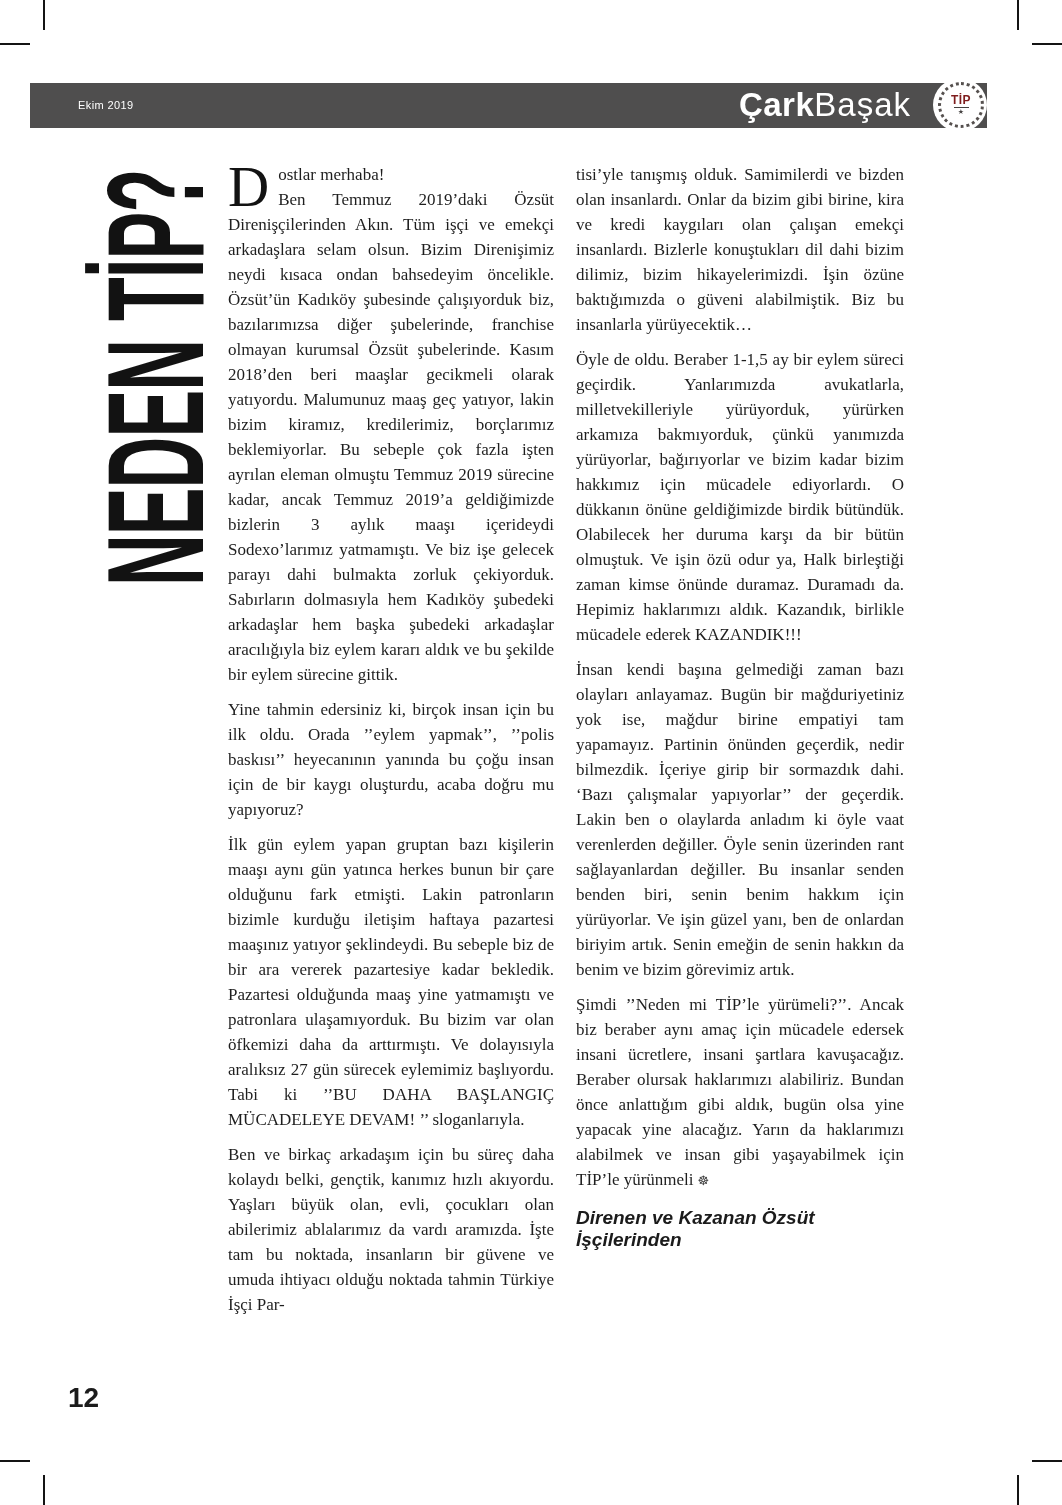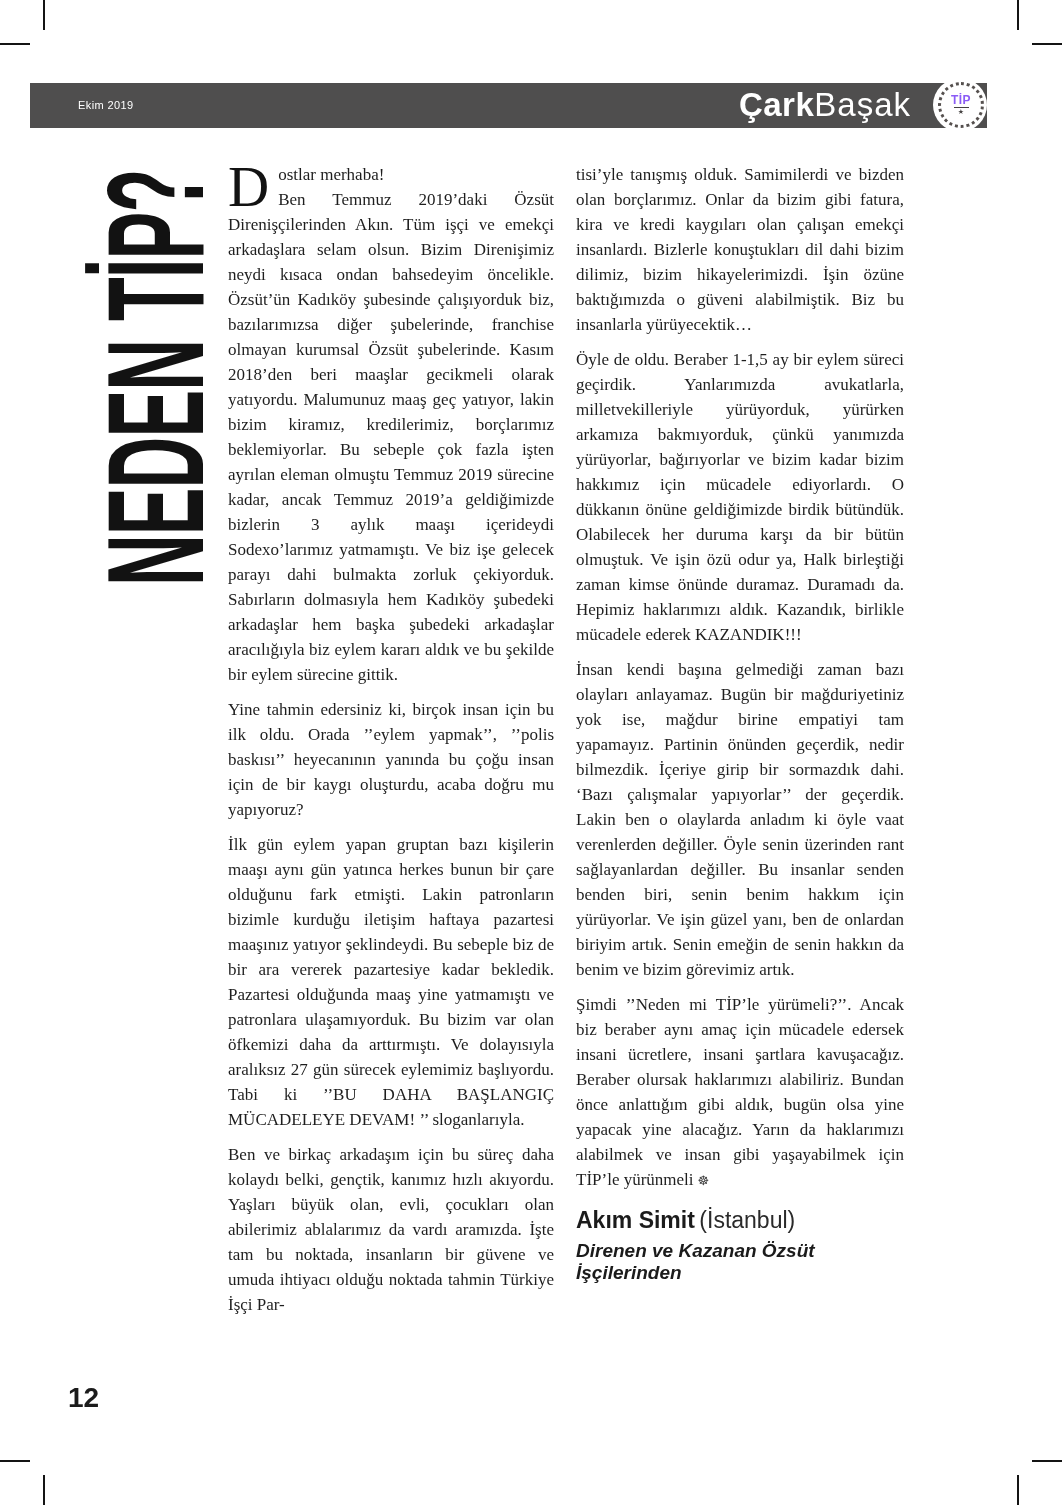--- a/index.html
+++ b/index.html
@@ -35,21 +35,21 @@
     position:absolute; left:933px; top:78px; width:54px; height:54px;
     border-radius:50%; background:#ffffff;
   }
   .tip-logo {
     position:absolute; left:938px; top:82px; width:46px; height:46px;
     border-radius:50%; border:3px dotted #55504e; background:#ffffff;
     display:flex; flex-direction:column; align-items:center; justify-content:center;
   }
   .tip-logo-text {
     font-family:"Liberation Sans", sans-serif; font-weight:800;
-    font-size:12px; line-height:12px; color:#8b5cf6; letter-spacing:0.5px;
+    font-size:12px; line-height:12px; color:#7f1d1d; letter-spacing:0.5px;
   }
   .tip-logo-divider { width:15px; border-top:1px solid #454241; margin:1px 0 0 0; }
   .tip-logo-star { font-size:7px; line-height:8px; color:#454241; }
 
   
   .headline-strip { position:absolute; left:98px; top:158px; width:120px; height:428px; }
   .headline-vertical {
     position:absolute; top:428px; left:-12px;
     transform-origin:top left;
     transform:rotate(-90deg) scaleX(0.52);
@@ -117,26 +117,24 @@
   </div>
 
   <div class="col col-left">
     <p class="para"><span class="drop-cap">D</span><span>ostlar merhaba!</span><br><span>Ben Temmuz 2019’daki Özsüt Direnişçilerinden Akın. Tüm işçi ve emekçi arkadaşlara selam olsun. Bizim Direnişimiz neydi kısaca ondan bahsedeyim öncelikle. Özsüt’ün Kadıköy şubesinde çalışıyorduk biz, bazılarımızsa diğer şubelerinde, franchise olmayan kurumsal Özsüt şubelerinde. Kasım 2018’den beri maaşlar gecikmeli olarak yatıyordu. Malumunuz maaş geç yatıyor, lakin bizim kiramız, kredilerimiz, borçlarımız beklemiyorlar. Bu sebeple çok fazla işten ayrılan eleman olmuştu Temmuz 2019 sürecine kadar, ancak Temmuz 2019’a geldiğimizde bizlerin 3 aylık maaşı içerideydi Sodexo’larımız yatmamıştı. Ve biz işe gelecek parayı dahi bulmakta zorluk çekiyorduk. Sabırların dolmasıyla hem Kadıköy şubedeki arkadaşlar hem başka şubedeki arkadaşlar aracılığıyla biz eylem kararı aldık ve bu şekilde bir eylem sürecine gittik.</span></p>
     <p class="para">Yine tahmin edersiniz ki, birçok insan için bu ilk oldu. Orada ’’eylem yapmak’’, ’’polis baskısı’’ heyecanının yanında bu çoğu insan için de bir kaygı oluşturdu, acaba doğru mu yapıyoruz?</p>
     <p class="para">İlk gün eylem yapan gruptan bazı kişilerin maaşı aynı gün yatınca herkes bunun bir çare olduğunu fark etmişti. Lakin patronların bizimle kurduğu iletişim haftaya pazartesi maaşınız yatıyor şeklindeydi. Bu sebeple biz de bir ara vererek pazartesiye kadar bekledik. Pazartesi olduğunda maaş yine yatmamıştı ve patronlara ulaşamıyorduk. Bu bizim var olan öfkemizi daha da arttırmıştı. Ve dolayısıyla aralıksız 27 gün sürecek eylemimiz başlıyordu. Tabi ki ’’BU DAHA BAŞLANGIÇ MÜCADELEYE DEVAM! ’’ sloganlarıyla.</p>
     <p class="para">Ben ve birkaç arkadaşım için bu süreç daha kolaydı belki, gençtik, kanımız hızlı akıyordu. Yaşları büyük olan, evli, çocukları olan abilerimiz ablalarımız da vardı aramızda. İşte tam bu noktada, insanların bir güvene ve umuda ihtiyacı olduğu noktada tahmin Türkiye İşçi Par-</p>
   </div>
 
   <div class="col col-right">
-    <p class="para">tisi’yle tanışmış olduk. Samimilerdi ve bizden olan borçlarımız. Onlar da bizim gibi fatura, kira ve kredi kaygıları olan çalışan emekçi insanlardı. Bizlerle konuştukları dil dahi bizim dilimiz, bizim hikayelerimizdi. İşin özüne baktığımızda o güveni alabilmiştik. Biz bu insanlarla yürüyecektik…</p>
+    <p class="para">tisi’yle tanışmış olduk. Samimilerdi ve bizden olan insanlardı. Onlar da bizim gibi birine, kira ve kredi kaygıları olan çalışan emekçi insanlardı. Bizlerle konuştukları dil dahi bizim dilimiz, bizim hikayelerimizdi. İşin özüne baktığımızda o güveni alabilmiştik. Biz bu insanlarla yürüyecektik…</p>
     <p class="para">Öyle de oldu. Beraber 1-1,5 ay bir eylem süreci geçirdik. Yanlarımızda avukatlarla, milletvekilleriyle yürüyorduk, yürürken arkamıza bakmıyorduk, çünkü yanımızda yürüyorlar, bağırıyorlar ve bizim kadar bizim hakkımız için mücadele ediyorlardı. O dükkanın önüne geldiğimizde birdik bütündük. Olabilecek her duruma karşı da bir bütün olmuştuk. Ve işin özü odur ya, Halk birleştiği zaman kimse önünde duramaz. Duramadı da. Hepimiz haklarımızı aldık. Kazandık, birlikle mücadele ederek KAZANDIK!!!</p>
     <p class="para">İnsan kendi başına gelmediği zaman bazı olayları anlayamaz. Bugün bir mağduriyetiniz yok ise, mağdur birine empatiyi tam yapamayız. Partinin önünden geçerdik, nedir bilmezdik. İçeriye girip bir sormazdık dahi. ‘Bazı çalışmalar yapıyorlar’’ der geçerdik. Lakin ben o olaylarda anladım ki öyle vaat verenlerden değiller. Öyle senin üzerinden rant sağlayanlardan değiller. Bu insanlar senden benden biri, senin benim hakkım için yürüyorlar. Ve işin güzel yanı, ben de onlardan biriyim artık. Senin emeğin de senin hakkın da benim ve bizim görevimiz artık.</p>
     <p class="para"><span>Şimdi ’’Neden mi TİP’le yürümeli?’’. Ancak biz beraber aynı amaç için mücadele edersek insani ücretlere, insani şartlara kavuşacağız. Beraber olursak haklarımızı alabiliriz. Bundan önce anlattığım gibi aldık, bugün olsa yine yapacak yine alacağız. Yarın da haklarımızı alabilmek ve insan gibi yaşayabilmek için TİP’le yürünmeli</span><span class="end-mark">☸</span></p>
     <div class="byline">
-      <div><span class="byline-name">Akım Simit</span>
-        <span class="byline-location">(İstanbul)</span></div>
       <div class="byline-role">Direnen ve Kazanan Özsüt İşçilerinden</div>
     </div>
   </div>
 
   <div class="page-number">12</div>
 
 </div>
 
 </body></html>

